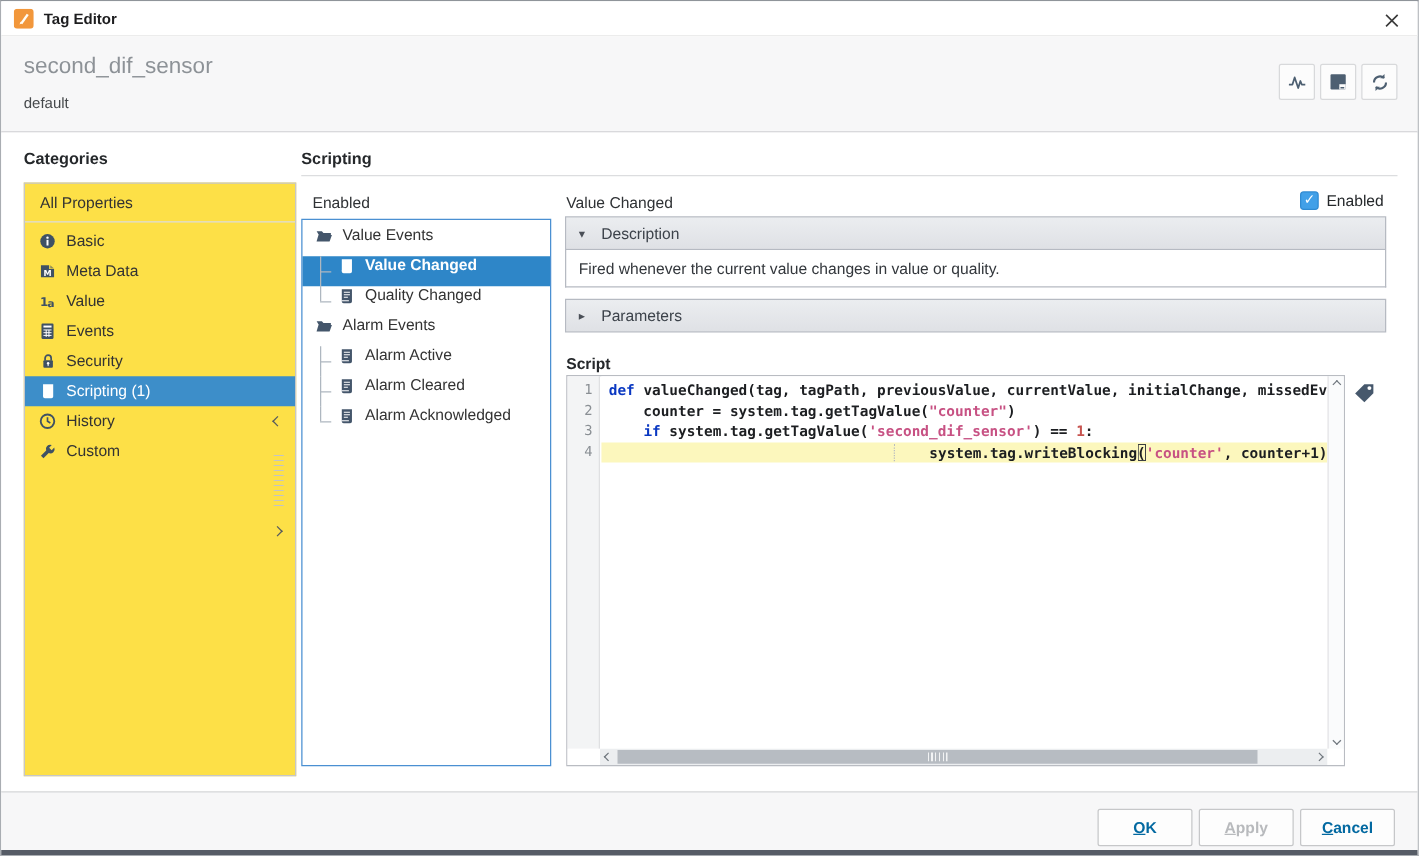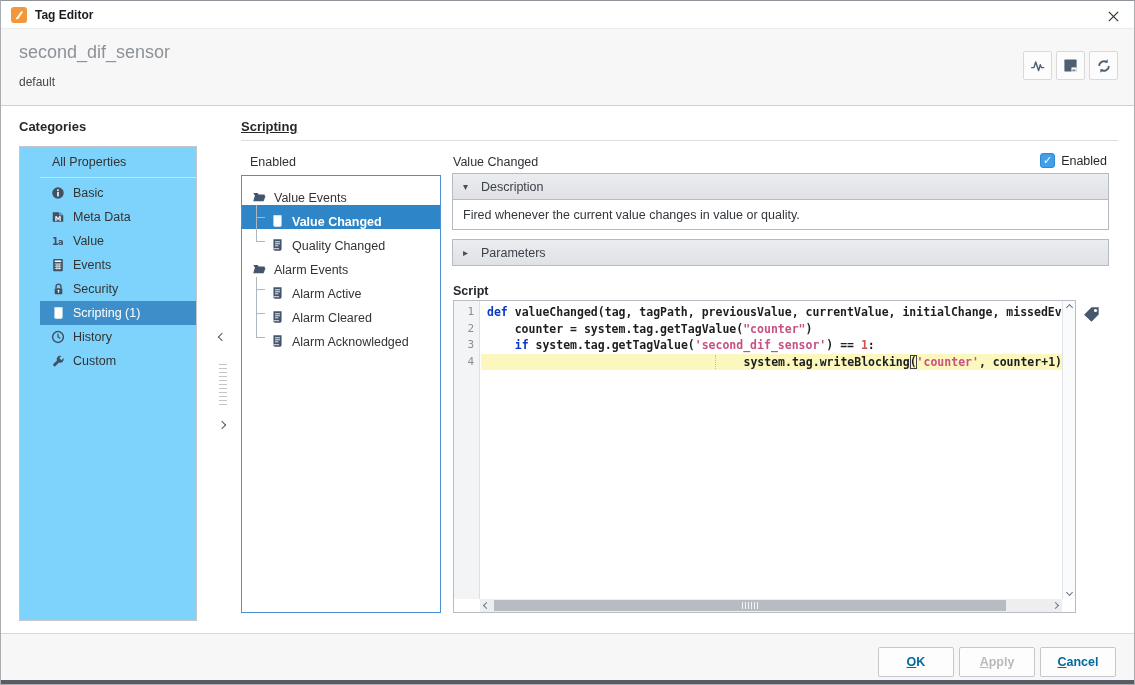--- a/index.html
+++ b/index.html
@@ -23,22 +23,22 @@
   #tag-name { position:absolute; left:18px; top:13px; font-size:18px; color:#8d9297; }
   #tag-provider { position:absolute; left:18px; top:46px; font-size:12px; color:#46494c; }
   #header-toolbar { position:absolute; right:16px; top:22px; display:flex; gap:4px; }
   .tool-btn { width:29px; height:29px; background:#fcfcfc; border:1px solid #d8d9db; border-radius:2px;
               display:flex; align-items:center; justify-content:center; color:#4d5f71; cursor:pointer; }
 
   
   #main { position:absolute; left:0; top:105px; width:100%; height:527px; background:#fff; }
   .section-label { font-size:13px; font-weight:700; color:#25282b; }
   #categories-label { position:absolute; left:18px; top:13px; }
-  #categories-box { position:absolute; left:18px; top:40px; width:178px; height:475px;
-                    border:1px solid #c6c7c9; background:#7dd3fc;padding-left:20px; }
+  #categories-box { position:absolute; left:18px; top:40px; width:218px; height:475px;
+                    border:1px solid #c6c7c9; background:#fde047; }
   #all-properties { height:31px; line-height:31px; padding-left:12px; font-size:12.5px; color:#333;
                     border-bottom:1px solid #dcdcde; cursor:pointer; }
   #categories-items { padding-top:3px; }
   .cat-item { height:24px; display:flex; align-items:center; padding-left:10px; font-size:12.5px;
               color:#333; cursor:pointer; }
   .cat-item .icn { width:16px; height:16px; flex:0 0 16px; margin-right:7px; color:#3f5164;
                    display:inline-flex; align-items:center; justify-content:center; }
   .cat-item.selected { background:var(--selection-blue); color:#fff; }
   .cat-item.selected .icn { color:#fff; }
 
@@ -48,26 +48,26 @@
   .chev.left  { transform:rotate(45deg); }
   .chev.right { transform:rotate(-135deg); }
   .chev.up    { transform:rotate(135deg); }
   .chev.down  { transform:rotate(-45deg); }
   #split-collapse { position:absolute; left:3px; top:8px; cursor:pointer; }
   #split-grip { position:absolute; left:3px; top:38px; width:8px; height:42px; cursor:col-resize;
                 background:repeating-linear-gradient(to bottom,#c3c4c6 0 1px,transparent 1px 4px); }
   #split-expand { position:absolute; left:3px; top:96px; cursor:pointer; }
 
   
-  #scripting-title { position:absolute; left:240px; top:13px;text-decoration:underline; }
+  #scripting-title { position:absolute; left:240px; top:13px; }
   #scripting-separator { position:absolute; left:240px; top:34px; width:877px; height:1px; background:#dcdddf; }
   #scripts-label { position:absolute; left:249px; top:49px; font-size:12.5px; color:#2f3235; }
   #scripts-tree { position:absolute; left:240px; top:69px; width:200px; height:438px;
                   border:1px solid var(--tree-focus-border); background:#fff; padding-top:5px; }
-  .tree-row { height:24px; display:flex; align-items:flex-end; font-size:12.5px; color:#333; cursor:pointer; }
+  .tree-row { height:24px; display:flex; align-items:flex-start; font-size:12.5px; color:#333; cursor:pointer; }
   .tree-row.folder { padding-left:9px; }
   .tree-row .icn { width:16px; height:16px; flex:0 0 16px; margin-right:7px; color:#44566b;
                    display:inline-flex; align-items:center; justify-content:center; }
   .tree-row.selected { background:var(--tree-selection-blue); color:#fff; font-weight:700; }
   .tree-row.selected .icn { color:#fff; }
   .conn { position:relative; width:13px; flex:0 0 13px; height:24px; margin-left:14px; }
   .conn::before { content:''; position:absolute; left:0; top:0; bottom:0; border-left:1px solid #aeb7c0; }
   .conn.last::before { bottom:50%; }
   .conn::after { content:''; position:absolute; left:0; top:50%; width:9px; border-top:1px solid #aeb7c0; }
 

